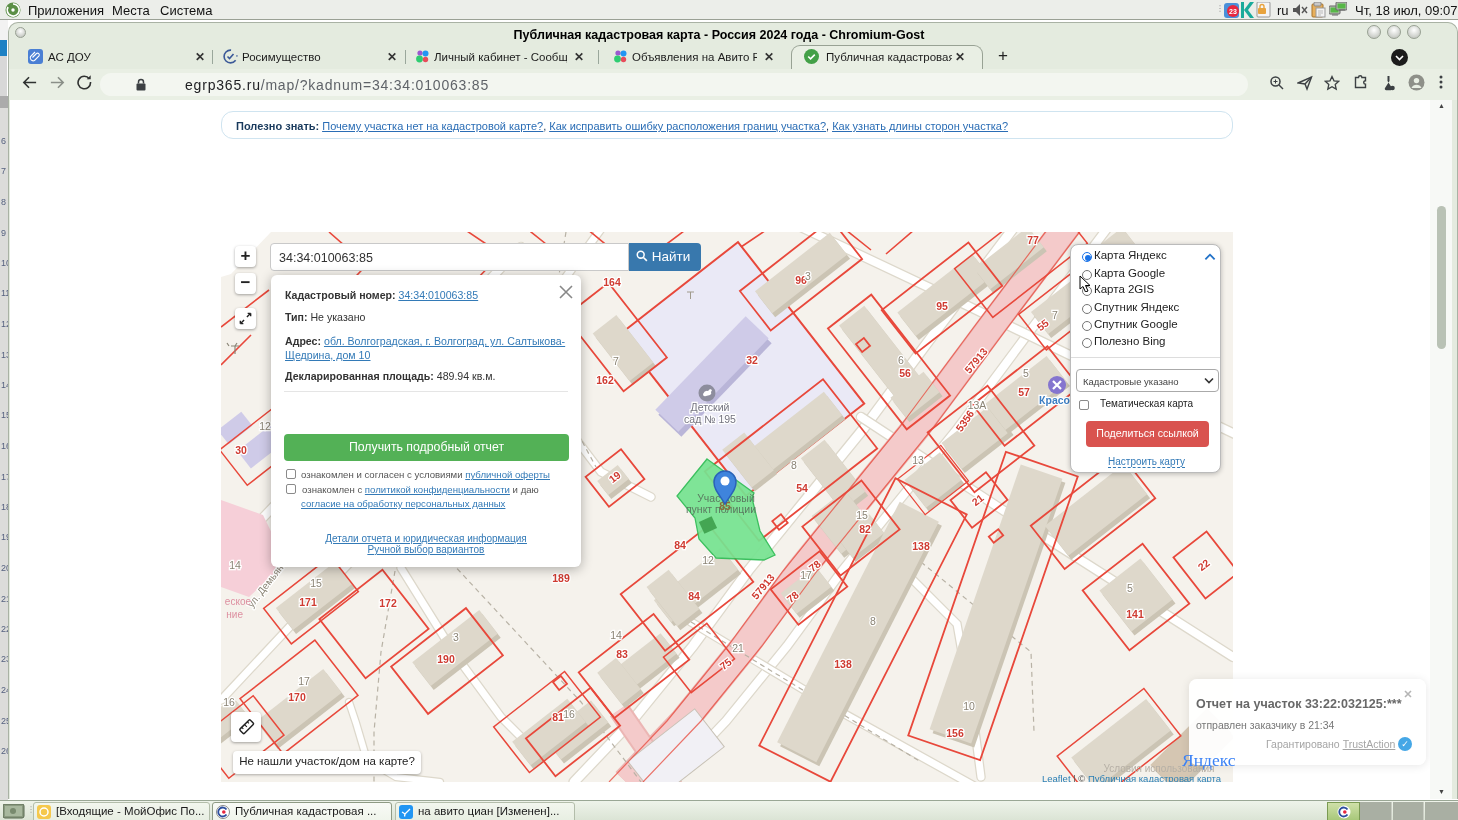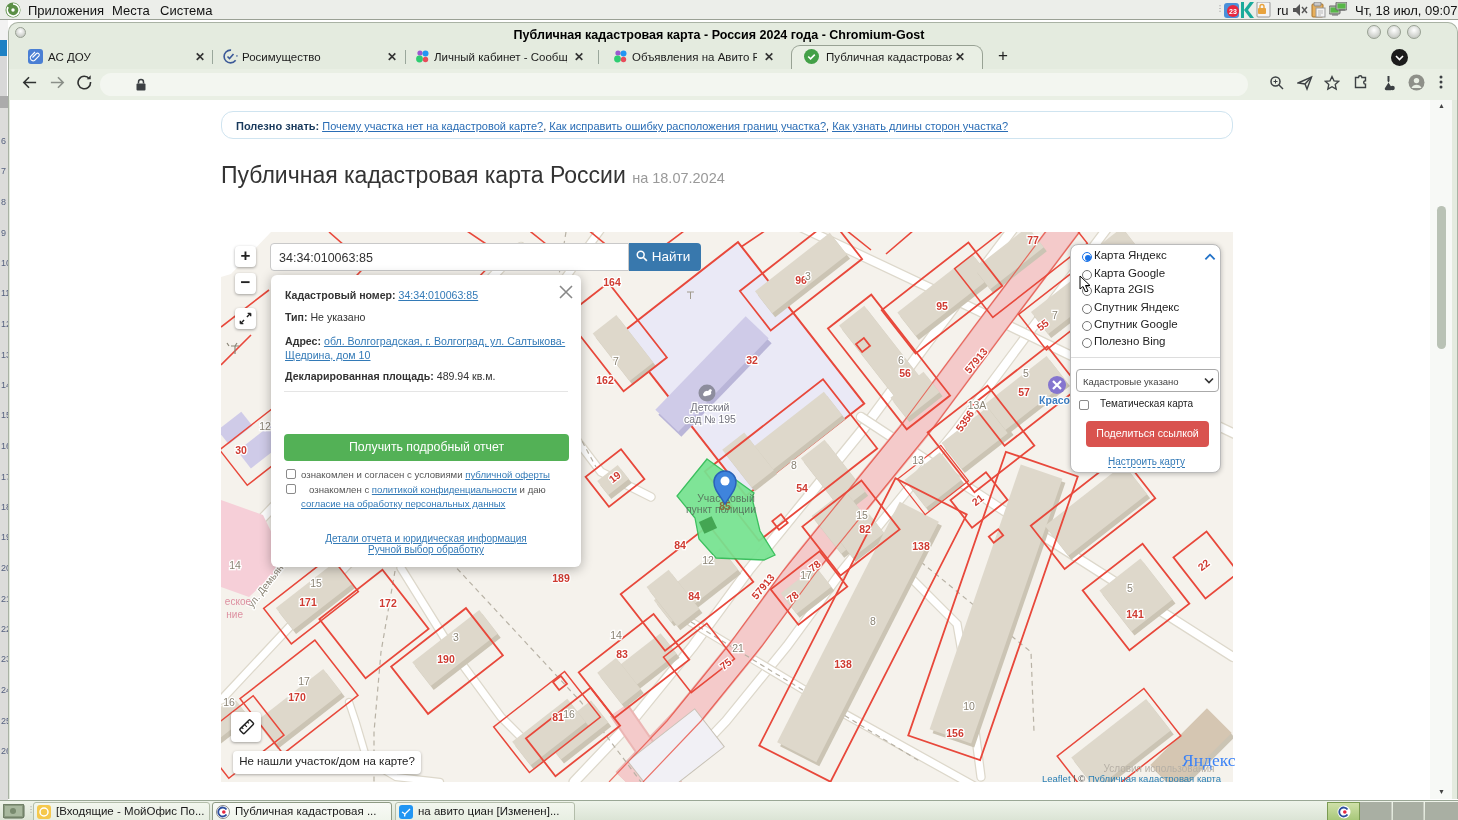--- a/index.html
+++ b/index.html
@@ -187,20 +187,21 @@
       </svg>
     <svg class="navic" style="left:67px" width="16" height="16" viewBox="0 0 18 18">
         <path d="M15 5.5A7 7 0 1 0 16.3 9" stroke="#2f3130" stroke-width="1.8" fill="none"></path>
         <path d="M16.5 1.5v4.5H12z" fill="#2f3130"></path>
       </svg>
     <div id="urlbar">
       <svg class="abs" style="left:35px;top:5px" width="12" height="13" viewBox="0 0 12 13">
           <rect x="1.5" y="5.5" width="9" height="7" rx="1" fill="#3c4043"></rect>
           <path d="M3.5 5.5V4a2.5 2.5 0 0 1 5 0v1.5" stroke="#3c4043" stroke-width="1.5" fill="none"></path>
         </svg>
+      <div class="url"><span style="color:#202124">egrp365.ru</span><span style="color:#5f6368">/map/?kadnum=34:34:010063:85</span></div>
     </div>
     <svg class="navic" style="left:1260px;top:6px" width="16" height="16" viewBox="0 0 16 16">
         <circle cx="6.5" cy="6.5" r="4.5" stroke="#3c4043" stroke-width="1.5" fill="none"></circle>
         <path d="M10 10l4 4" stroke="#3c4043" stroke-width="1.5"></path>
         <path d="M4.5 6.5h4M6.5 4.5v4" stroke="#3c4043"></path>
       </svg>
     <svg class="navic" style="left:1288px;top:6px" width="16" height="16" viewBox="0 0 16 16">
         <path d="M1 8l13.5-6L10 14 8 9z" fill="none" stroke="#3c4043" stroke-width="1.4"></path>
         <path d="M14.5 2L8 9" stroke="#3c4043" stroke-width="1.4"></path>
       </svg>
@@ -220,21 +221,20 @@
         <path d="M3.5 14a5.5 5.5 0 0 1 10 0" fill="#e9efe4"></path>
       </svg>
     <svg class="navic" style="left:1424px;top:5px" width="16" height="16" viewBox="0 0 16 16">
         <circle cx="8" cy="3" r="1.5" fill="#3c4043"></circle>
         <circle cx="8" cy="8" r="1.5" fill="#3c4043"></circle>
         <circle cx="8" cy="13" r="1.5" fill="#3c4043"></circle>
       </svg>
   </div>
   <div id="page">
     <div id="infobar"><b>Полезно знать:</b> <a href="#"><u>Почему участка нет на кадастровой карте?</u></a>, <a href="#"><u>Как исправить ошибку расположения границ участка?</u></a>, <a href="#"><u>Как узнать длины сторон участка?</u></a></div>
-    <div id="h1">Публичная кадастровая карта России <small>на 18.07.2024</small></div>
     <div id="map">
       <svg width="1012" height="550" viewBox="0 0 1012 550" style="position:absolute;left:0;top:0">
 <rect width="1012" height="550" fill="#f5f2ec"></rect>
 <path d="M797,-10 L718,95 L643,196 L582,271 L527,339 L472,414 L411,489 L353,550" fill="none" stroke="#ddd8cb" stroke-width="11.5" stroke-linecap="round"></path>
           <path d="M797,-10 L718,95 L643,196 L582,271 L527,339 L472,414 L411,489 L353,550" fill="none" stroke="#ffffff" stroke-width="9" stroke-linecap="round"></path>
 <path d="M891,-10 L812,95 L737,196 L676,271 L621,339 L566,414 L505,489 L447,550" fill="none" stroke="#ddd8cb" stroke-width="10.5" stroke-linecap="round"></path>
           <path d="M891,-10 L812,95 L737,196 L676,271 L621,339 L566,414 L505,489 L447,550" fill="none" stroke="#ffffff" stroke-width="8" stroke-linecap="round"></path>
 <path d="M548,-20 L745,73 L890,143 L1020,205" fill="none" stroke="#ddd8cb" stroke-width="10.5" stroke-linecap="round"></path>
           <path d="M548,-20 L745,73 L890,143 L1020,205" fill="none" stroke="#ffffff" stroke-width="8" stroke-linecap="round"></path>
 <path d="M640,185 L800,290 L1012,425" fill="none" stroke="#ddd8cb" stroke-width="10.5" stroke-linecap="round"></path>
@@ -471,24 +471,24 @@
       <div id="popup">
         <div class="row" style="top:14px"><b>Кадастровый номер:</b> <a href="#"><u>34:34:010063:85</u></a></div>
         <div class="row" style="top:36px"><b>Тип:</b> Не указано</div>
         <div class="row" style="top:60px; width:287px; line-height:13.6px"><b>Адрес:</b> <a href="#"><u>обл. Волгоградская, г. Волгоград, ул. Салтыкова-Щедрина, дом 10</u></a></div>
         <div class="row" style="top:95px"><b>Декларированная площадь:</b> 489.94 кв.м.</div>
         <div style="position:absolute;left:13px;top:116px;width:284px;border-top:1px solid #e5e5e5"></div>
         <div id="greenbtn">Получить подробный отчет</div>
         <div class="cb" style="left:15px;top:194px"></div>
         <div class="row" style="top:194px;left:30px;font-size:9.6px;color:#555">ознакомлен и согласен с условиями <a href="#">публичной оферты</a></div>
         <div class="cb" style="left:15px;top:209px"></div>
-        <div class="row" style="top:209px;left:38px;font-size:9.6px;color:#555">ознакомлен с <a href="#">политикой конфиденциальности</a> и даю</div>
+        <div class="row" style="top:209px;left:31px;font-size:9.6px;color:#555">ознакомлен с <a href="#">политикой конфиденциальности</a> и даю</div>
         <div class="row" style="top:223px;left:30px;font-size:9.6px"><a href="#">согласие на обработку персональных данных</a></div>
         <div class="row" style="top:258px;left:0;width:310px;text-align:center;font-size:10px"><a href="#"><u>Детали отчета и юридическая информация</u></a></div>
-        <div class="row" style="top:269px;left:0;width:310px;text-align:center;font-size:10px"><a href="#"><u>Ручной выбор обработку</u></a></div>
+        <div class="row" style="top:269px;left:0;width:310px;text-align:center;font-size:10px"><a href="#"><u>Ручной выбор вариантов</u></a></div>
         <svg class="abs" style="left:287px;top:9px" width="16" height="16" viewBox="0 0 16 16">
             <path d="M2 2l12 12M14 2L2 14" stroke="#888" stroke-width="1.6"></path>
           </svg>
       </div>
       <div id="rpanel">
         <div class="radio" style="left:11px;top:7px;border-color:#1a73e8"></div>
         <div class="abs" style="left:14px;top:10px;width:6px;height:6px;border-radius:50%;background:#1a73e8"></div>
         <div class="abs" style="left:23px;top:4px">Карта Яндекс</div>
         <svg class="abs" style="left:133px;top:8px" width="12" height="8" viewBox="0 0 13 8">
             <path d="M1.5 6.5L6.5 1.5l5 5" stroke="#2272c8" stroke-width="2" fill="none"></path>
@@ -518,20 +518,29 @@
       </div>
       <div class="mapbtn" style="left:10px;top:480px;width:30px;height:30px"><svg width="19" height="19" viewBox="0 0 17 17" style="margin-top:5px">
             <g transform="rotate(-45 8.5 8.5)">
               <rect x="2" y="6" width="13" height="5.5" rx="1" fill="none" stroke="#222" stroke-width="1.3"></rect>
               <path d="M5 6v2M8.5 6v3M12 6v2" stroke="#222"></path>
             </g>
           </svg></div>
       <div id="nfbtn">Не нашли участок/дом на карте?</div>
       <div id="attrib"><span style="color:#2a7fb5">Leaflet</span> <span style="color:#555">| ©</span> <span style="color:#2a7fb5">Публичная кадастровая карта</span></div>
     </div>
+    <div id="notif">
+      <div class="abs" style="left:7px;top:18px;font-weight:bold;font-size:12.5px;color:#686868">Отчет на участок 33:22:032125:***</div>
+      <div class="abs" style="left:7px;top:40px;font-size:10.5px;color:#777">отправлен заказчику в 21:34</div>
+      <div class="abs" style="left:77px;top:59px;font-size:10.5px;color:#a5a5a5">Гарантировано <span style="text-decoration:underline">TrustAction</span></div>
+      <div class="abs" style="left:209px;top:58px;width:14px;height:14px;border-radius:50%;background:#45a7e6;color:#fff;font-size:9px;text-align:center;line-height:14px">✓</div>
+      <svg class="abs" style="left:215px;top:11px" width="8" height="8" viewBox="0 0 8 8">
+          <path d="M1 1l6 6M7 1L1 7" stroke="#b5b5b5" stroke-width="1.6"></path>
+        </svg>
+    </div>
     <div class="abs" style="left:1172px;top:650px;font-size:17.5px;font-weight:normal;color:#3b82f6;font-family:'Liberation Serif', serif;z-index:5">Яндекс</div>
     <div id="pagescroll">
       <div style="position:absolute;left:8px;top:2px;font-size:7px;color:#444">▲</div>
       <div class="thumb"></div>
       <div style="position:absolute;left:8px;top:688px;font-size:7px;color:#444">▼</div>
     </div>
   </div>
 </div>
 <div id="taskbar">
   <svg class="abs" style="left:3px;top:3px" width="22" height="15" viewBox="0 0 22 15">

